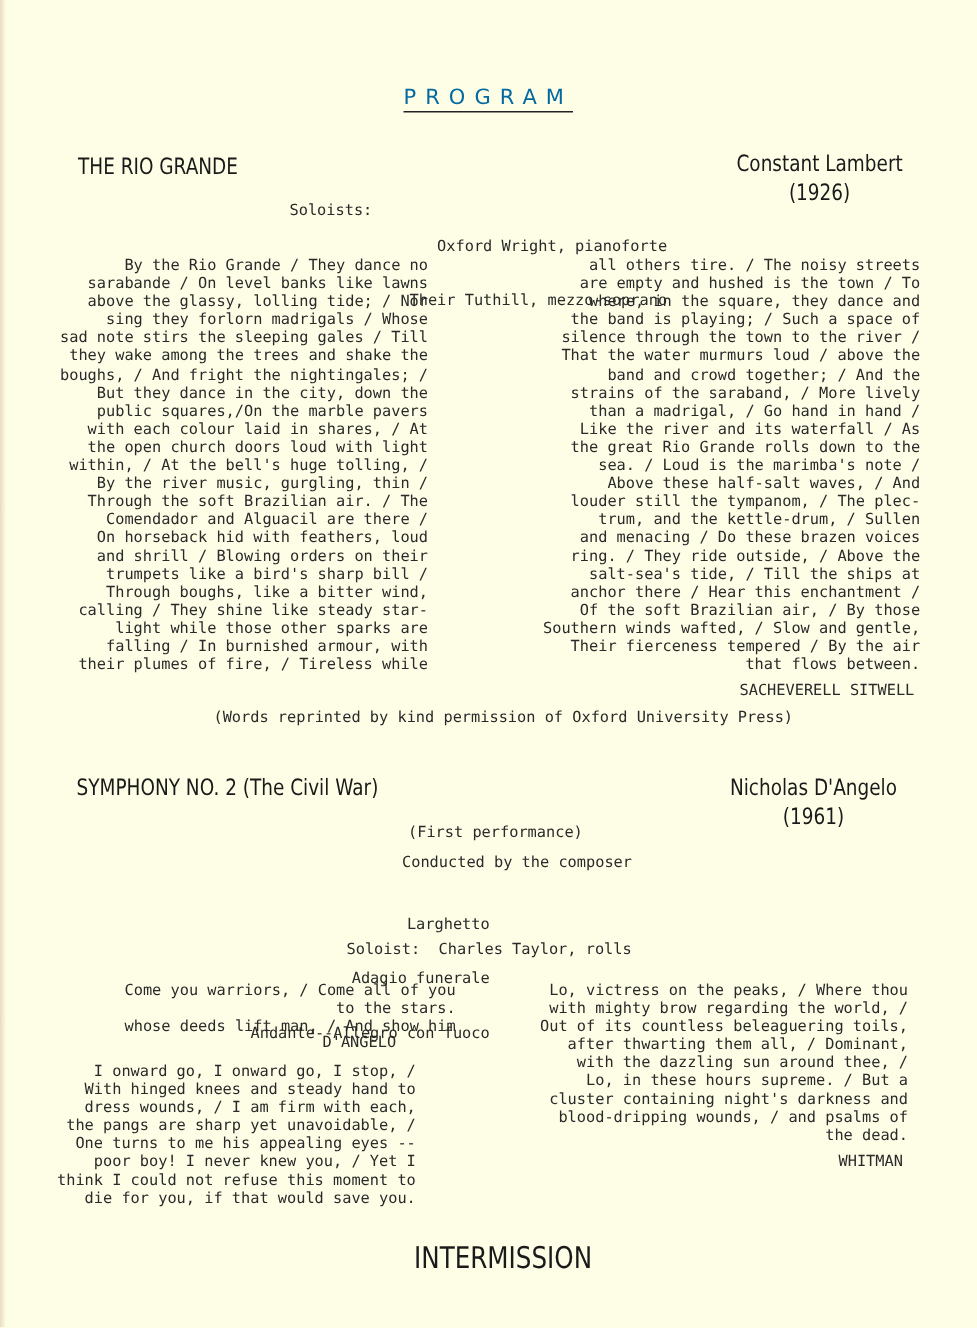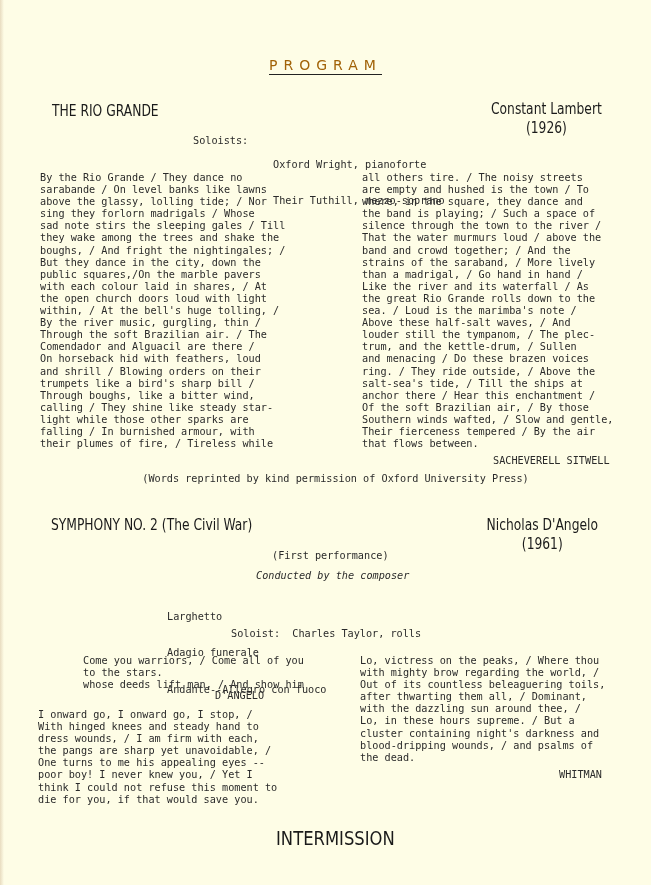--- a/index.html
+++ b/index.html
@@ -21,21 +21,21 @@
       background: linear-gradient(to right, #e8dcc0, #fefde6);
     }
     .title {
       position: absolute;
       left: 0; right: 0;
       top: 57px;
       text-align: center;
       font-family: "DejaVu Sans", sans-serif;
       font-size: 14px;
       letter-spacing: 6px;
-      color: #a16207;
+      color: #0369a1;
     }
     .title span {
       border-bottom: 1.5px solid #222;
       padding-bottom: 1px;
     }
     .piece-title {
       position: absolute;
       font-family: "DejaVu Sans", sans-serif;
       font-size: 15px;
       transform: scaleX(0.82);
@@ -54,21 +54,21 @@
       white-space: nowrap;
       line-height: 19px;
     }
     .mono {
       font-family: "DejaVu Sans Mono", monospace;
       font-size: 10.2px;
       color: #2a2a2a;
       line-height: 12.1px;
       white-space: pre;
     }
-    .abs { position: absolute; }
+    .abs { position: absolute; text-align: right; }
     .centered {
       position: absolute;
       left: 0; right: 0;
       text-align: center;
       padding-left: 20px;
     }
   </style>
 </head>
 <body>
 
@@ -95,21 +95,21 @@
 
 <div class="centered mono" style="top:473px;">(Words reprinted by kind permission of Oxford University Press)</div>
 
 <div class="piece-title" style="left:51px; top:516px;">SYMPHONY NO. 2 (The Civil War)</div>
 <div class="composer" style="right:39px; top:516px; width:170px;">
   <div>Nicholas D'Angelo</div>
   <div>(1961)</div>
 </div>
 
 <div class="abs mono" style="left:272px; top:550px;">(First performance)</div>
-<div class="abs mono" style="left:256px; top:570px;font-style:italic;">Conducted by the composer</div>
+<div class="abs mono" style="left:268px; top:570px;">Conducted by the composer</div>
 
 <div class="abs mono" style="left:167px; top:587px;">
   <div>Larghetto</div>
   <div>Adagio funerale</div>
   <div>Andante--Allegro con fuoco</div>
 </div>
 
 <div class="abs mono" style="left:231px; top:628px;">Soloist:  Charles Taylor, rolls</div>
 
 <div class="abs mono" id="p2-left1" style="left:38px; top:655px;margin-left:45px;"><div>Come you warriors, / Come all of you</div><div>to the stars.</div><div>whose deeds lift man, / And show him</div></div>

